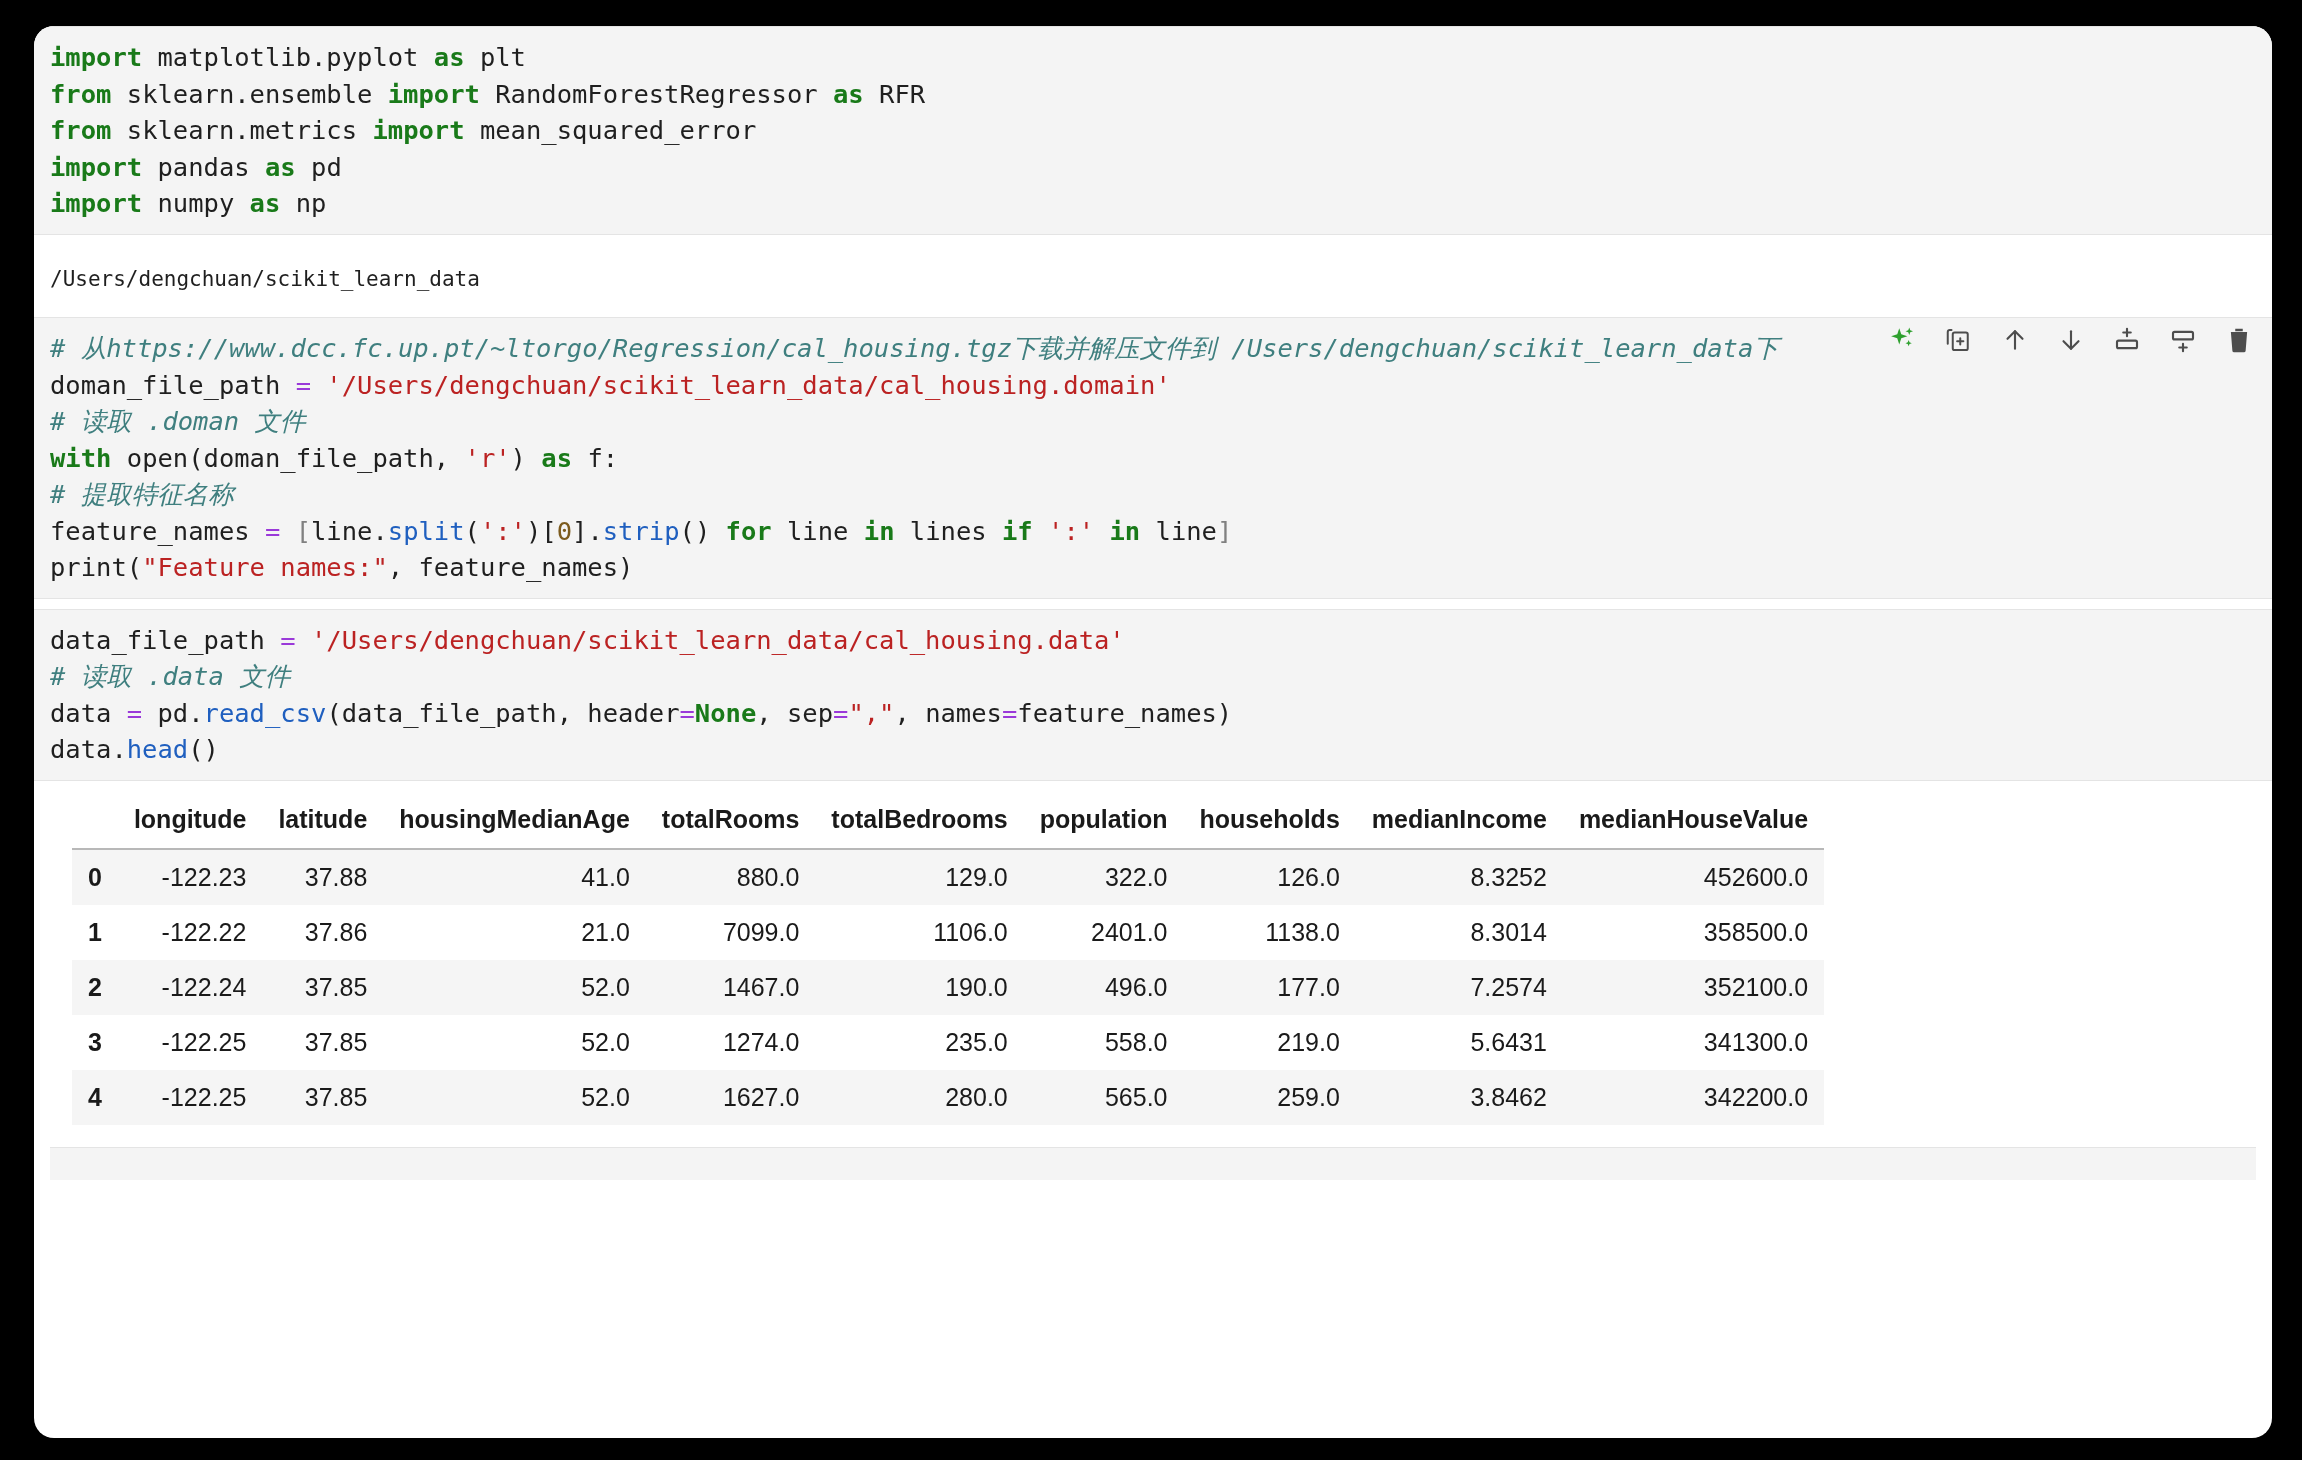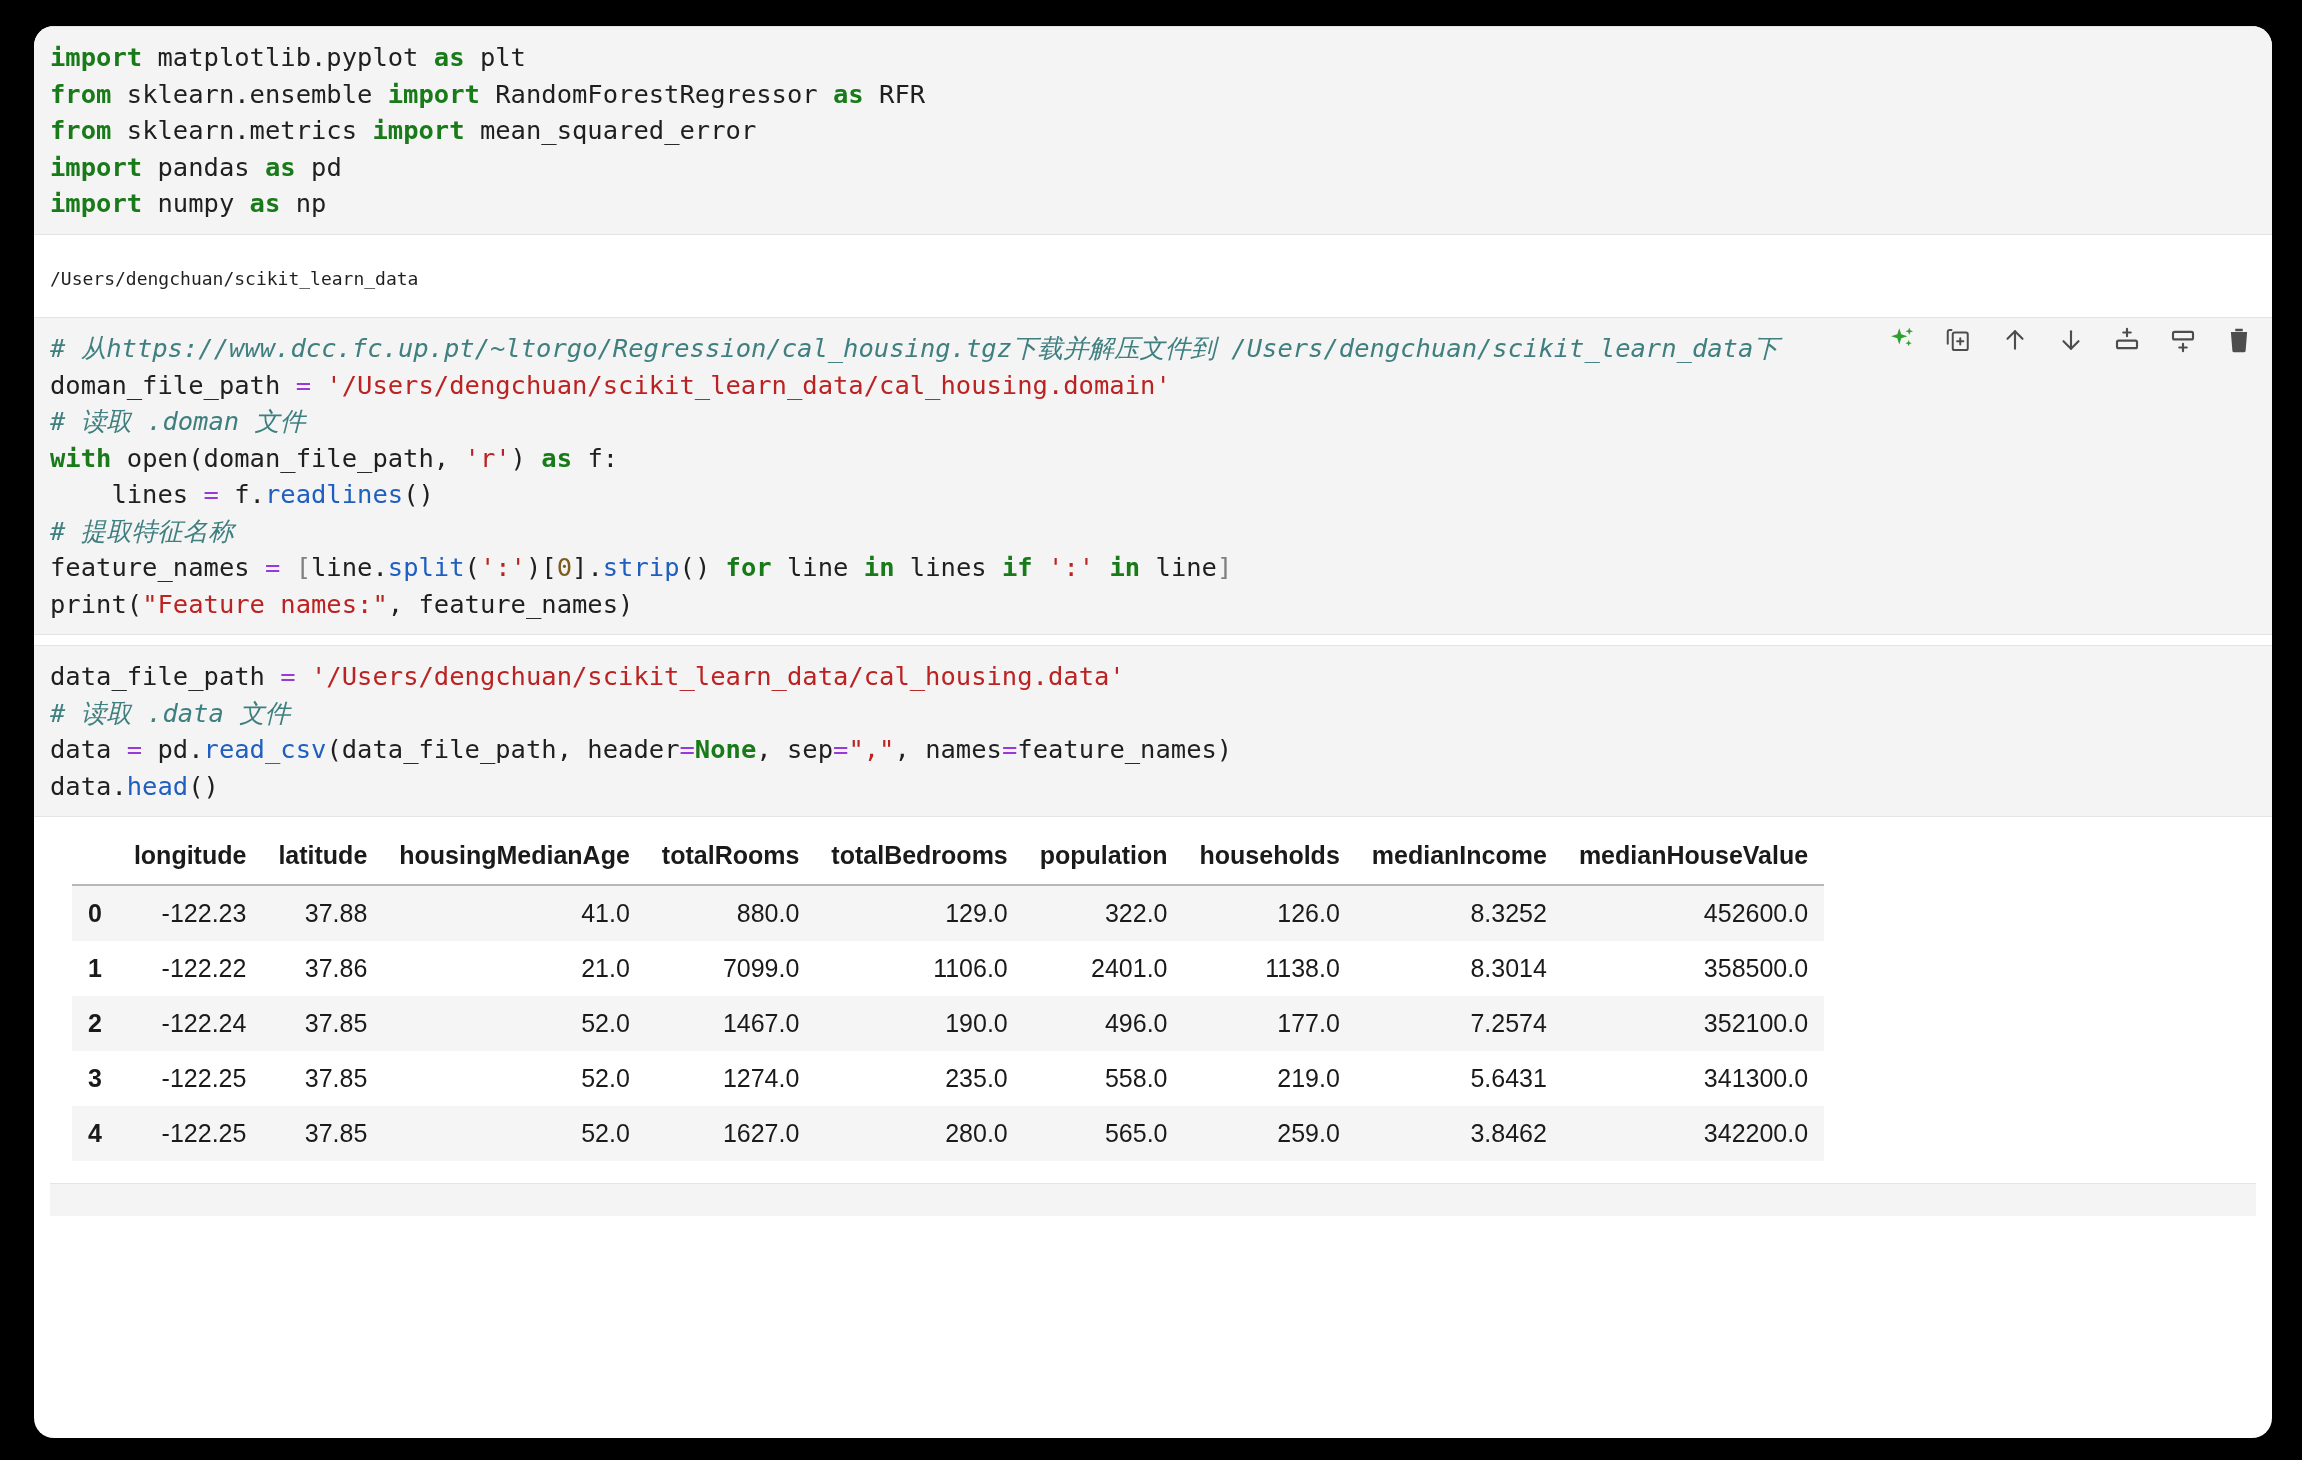--- a/index.html
+++ b/index.html
@@ -45,21 +45,21 @@
     font-family: "DejaVu Sans Mono", "Liberation Mono", monospace;
     font-size: 25.5px;
     line-height: 36.5px;
     color: #1f1f1f;
     white-space: pre;
     padding-left: 16px;
   }
 
   .out-line {
     font-family: "DejaVu Sans Mono", "Liberation Mono", monospace;
-    font-size: 18px;
+    font-size: 21px;
     line-height: 36.5px;
     color: #1f1f1f;
     white-space: pre;
     padding-left: 16px;
   }
 
   .output-block {
     background: #ffffff;
     padding: 10px 0 10px 0;
   }
@@ -216,21 +216,20 @@
           <path d="M5.5 5.5 H18.5 L17.3 20.5 A1.4 1.4 0 0 1 15.9 21.8 H8.1 A1.4 1.4 0 0 1 6.7 20.5 Z" fill="#4d4d4d"></path>
         </svg>
       </div>
     </div>
 
     <div class="code-block">
       <div class="code-line"><span class="c"># 从https://www.dcc.fc.up.pt/~ltorgo/Regression/cal_housing.tgz下载并解压文件到 /Users/dengchuan/scikit_learn_data下</span></div>
       <div class="code-line"><span>doman_file_path </span><span class="op">=</span><span> </span><span class="s">'/Users/dengchuan/scikit_learn_data/cal_housing.domain'</span></div>
       <div class="code-line"><span class="c"># 读取 .doman 文件</span></div>
       <div class="code-line"><span class="k">with</span><span> open(doman_file_path, </span><span class="s">'r'</span><span>) </span><span class="k">as</span><span> f:</span></div>
-      <div class="code-line"><span>    lines </span><span class="op">=</span><span> f.</span><span class="fn">readlines</span><span>()</span></div>
       <div class="code-line"><span class="c"># 提取特征名称</span></div>
       <div class="code-line"><span>feature_names </span><span class="op">=</span><span> </span><span class="br">[</span><span>line.</span><span class="fn">split</span><span>(</span><span class="s">':'</span><span>)[</span><span class="num">0</span><span>].</span><span class="fn">strip</span><span>() </span><span class="k">for</span><span> line </span><span class="k">in</span><span> lines </span><span class="k">if</span><span> </span><span class="s">':'</span><span> </span><span class="k">in</span><span> line</span><span class="br">]</span></div>
       <div class="code-line"><span>print(</span><span class="s">"Feature names:"</span><span>, feature_names)</span></div>
     </div>
   </div>
 
   <div class="spacer-xs"></div>
 
   <div class="cell">
     <div class="code-block">

